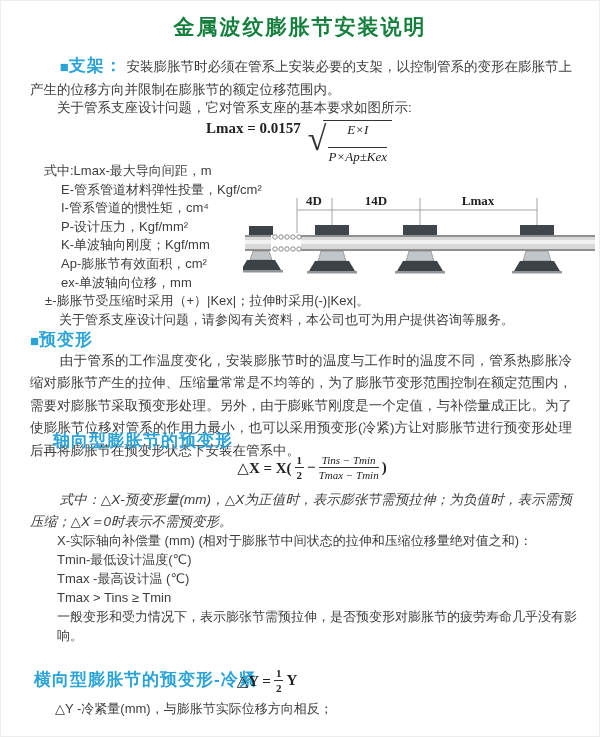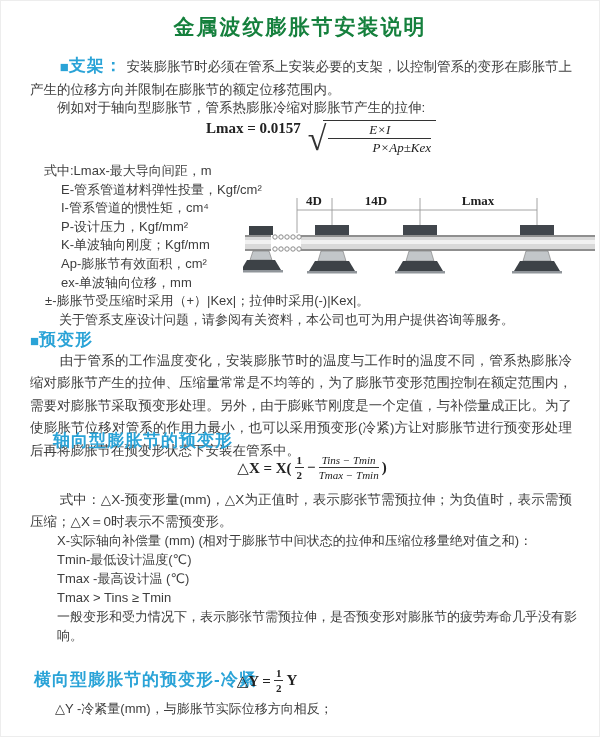--- a/index.html
+++ b/index.html
@@ -23,22 +23,22 @@
   #example-line{position:absolute;top:99px;left:57px;font-size:13.5px;}
 
   
   #formula1{position:absolute;top:120px;left:206px;display:flex;align-items:flex-start;
     font-family:"Liberation Serif","DejaVu Serif",serif;color:#222;}
   .f1-lhs{font-weight:bold;font-size:15px;margin-right:7px;}
   .sqrt{display:flex;align-items:flex-start;}
   .sqrt-sym{font-size:34px;line-height:34px;transform:translateY(2px);color:#333;}
   .sqrt-body{border-top:1.6px solid #333;margin-left:-3px;padding:1px 5px 0 5px;}
   .frac-v{display:flex;flex-direction:column;text-align:center;font-style:italic;font-size:13px;}
-  .frac-v .num{border-bottom:1.2px solid #333;padding:0 2px 0;}
-  .frac-v .den{padding-top:1px;margin-left:44px;}
+  .frac-v .num{border-bottom:1.2px solid #333;padding:0 2px 9px;}
+  .frac-v .den{padding-top:1px;}
 
   #defs{position:absolute;top:162px;left:44px;font-size:13px;line-height:18.6px;color:#3d3d3d;}
   .def-ind{padding-left:17px;}
   .def-pm{padding-left:1px;}
   .def-note{padding-left:15px;}
 
   
   #diagram{position:absolute;left:243px;top:192px;width:352px;height:94px;}
   .dim-label{font-family:"Liberation Serif","DejaVu Serif",serif;font-weight:bold;
     font-size:13px;fill:#1f1f1f;}
@@ -55,41 +55,41 @@
   #formula2{position:absolute;top:454px;left:0;width:100%;display:flex;justify-content:center;
     transform:translateX(12px);font-family:"Liberation Serif","DejaVu Serif",serif;color:#222;
     align-items:center;font-size:15px;}
   .f-bold{font-weight:bold;}
   .frac-s{display:inline-flex;flex-direction:column;text-align:center;font-size:11px;margin:0 3px;}
   .frac-s .num{border-bottom:1px solid #333;padding:0 2px 1px;}
   .frac-s .den{padding-top:1px;}
   .frac-it{font-style:italic;}
 
   #axial-explain{position:absolute;top:489px;left:30px;right:28px;text-indent:2.2em;
-    font-size:13.5px;line-height:21.5px;text-align:justify;}
+    font-size:13.5px;line-height:21.5px;text-align:justify;font-style:italic;}
   #axial-lines{position:absolute;top:531px;left:57px;font-size:13px;line-height:19px;}
 
   
   #formula3{position:absolute;top:667px;left:0;width:100%;display:flex;justify-content:center;
     transform:translateX(-33px);font-family:"Liberation Serif","DejaVu Serif",serif;color:#222;
     align-items:center;font-size:15px;}
   #lateral-note{position:absolute;top:700px;left:55px;font-size:13px;}
 </style>
 </head>
 <body>
 
 <div class="page-edge"></div>
 
 <div class="doc-title">金属波纹膨胀节安装说明</div>
 
 <div id="support-para" class="para">
   <span class="sec-bullet">■</span><span class="sec-head-inline">支架：</span>
   <span>安装膨胀节时必须在管系上安装必要的支架，以控制管系的变形在膨胀节上产生的位移方向并限制在膨胀节的额定位移范围内。</span>
 </div>
-<div id="example-line">例如对于轴向型膨胀节，管系热膨胀冷缩对膨胀节产生的拉伸:</div>
+<div id="example-line">关于管系支座设计问题，它对管系支座的基本要求如图所示:</div>
 
 <div id="formula1">
   <span class="f1-lhs">Lmax = 0.0157</span>
   <span class="sqrt">
     <span class="sqrt-sym">√</span>
     <span class="sqrt-body">
       <span class="frac-v">
         <span class="num">E×I</span>
         <span class="den">P×Ap±Kex</span>
       </span>

